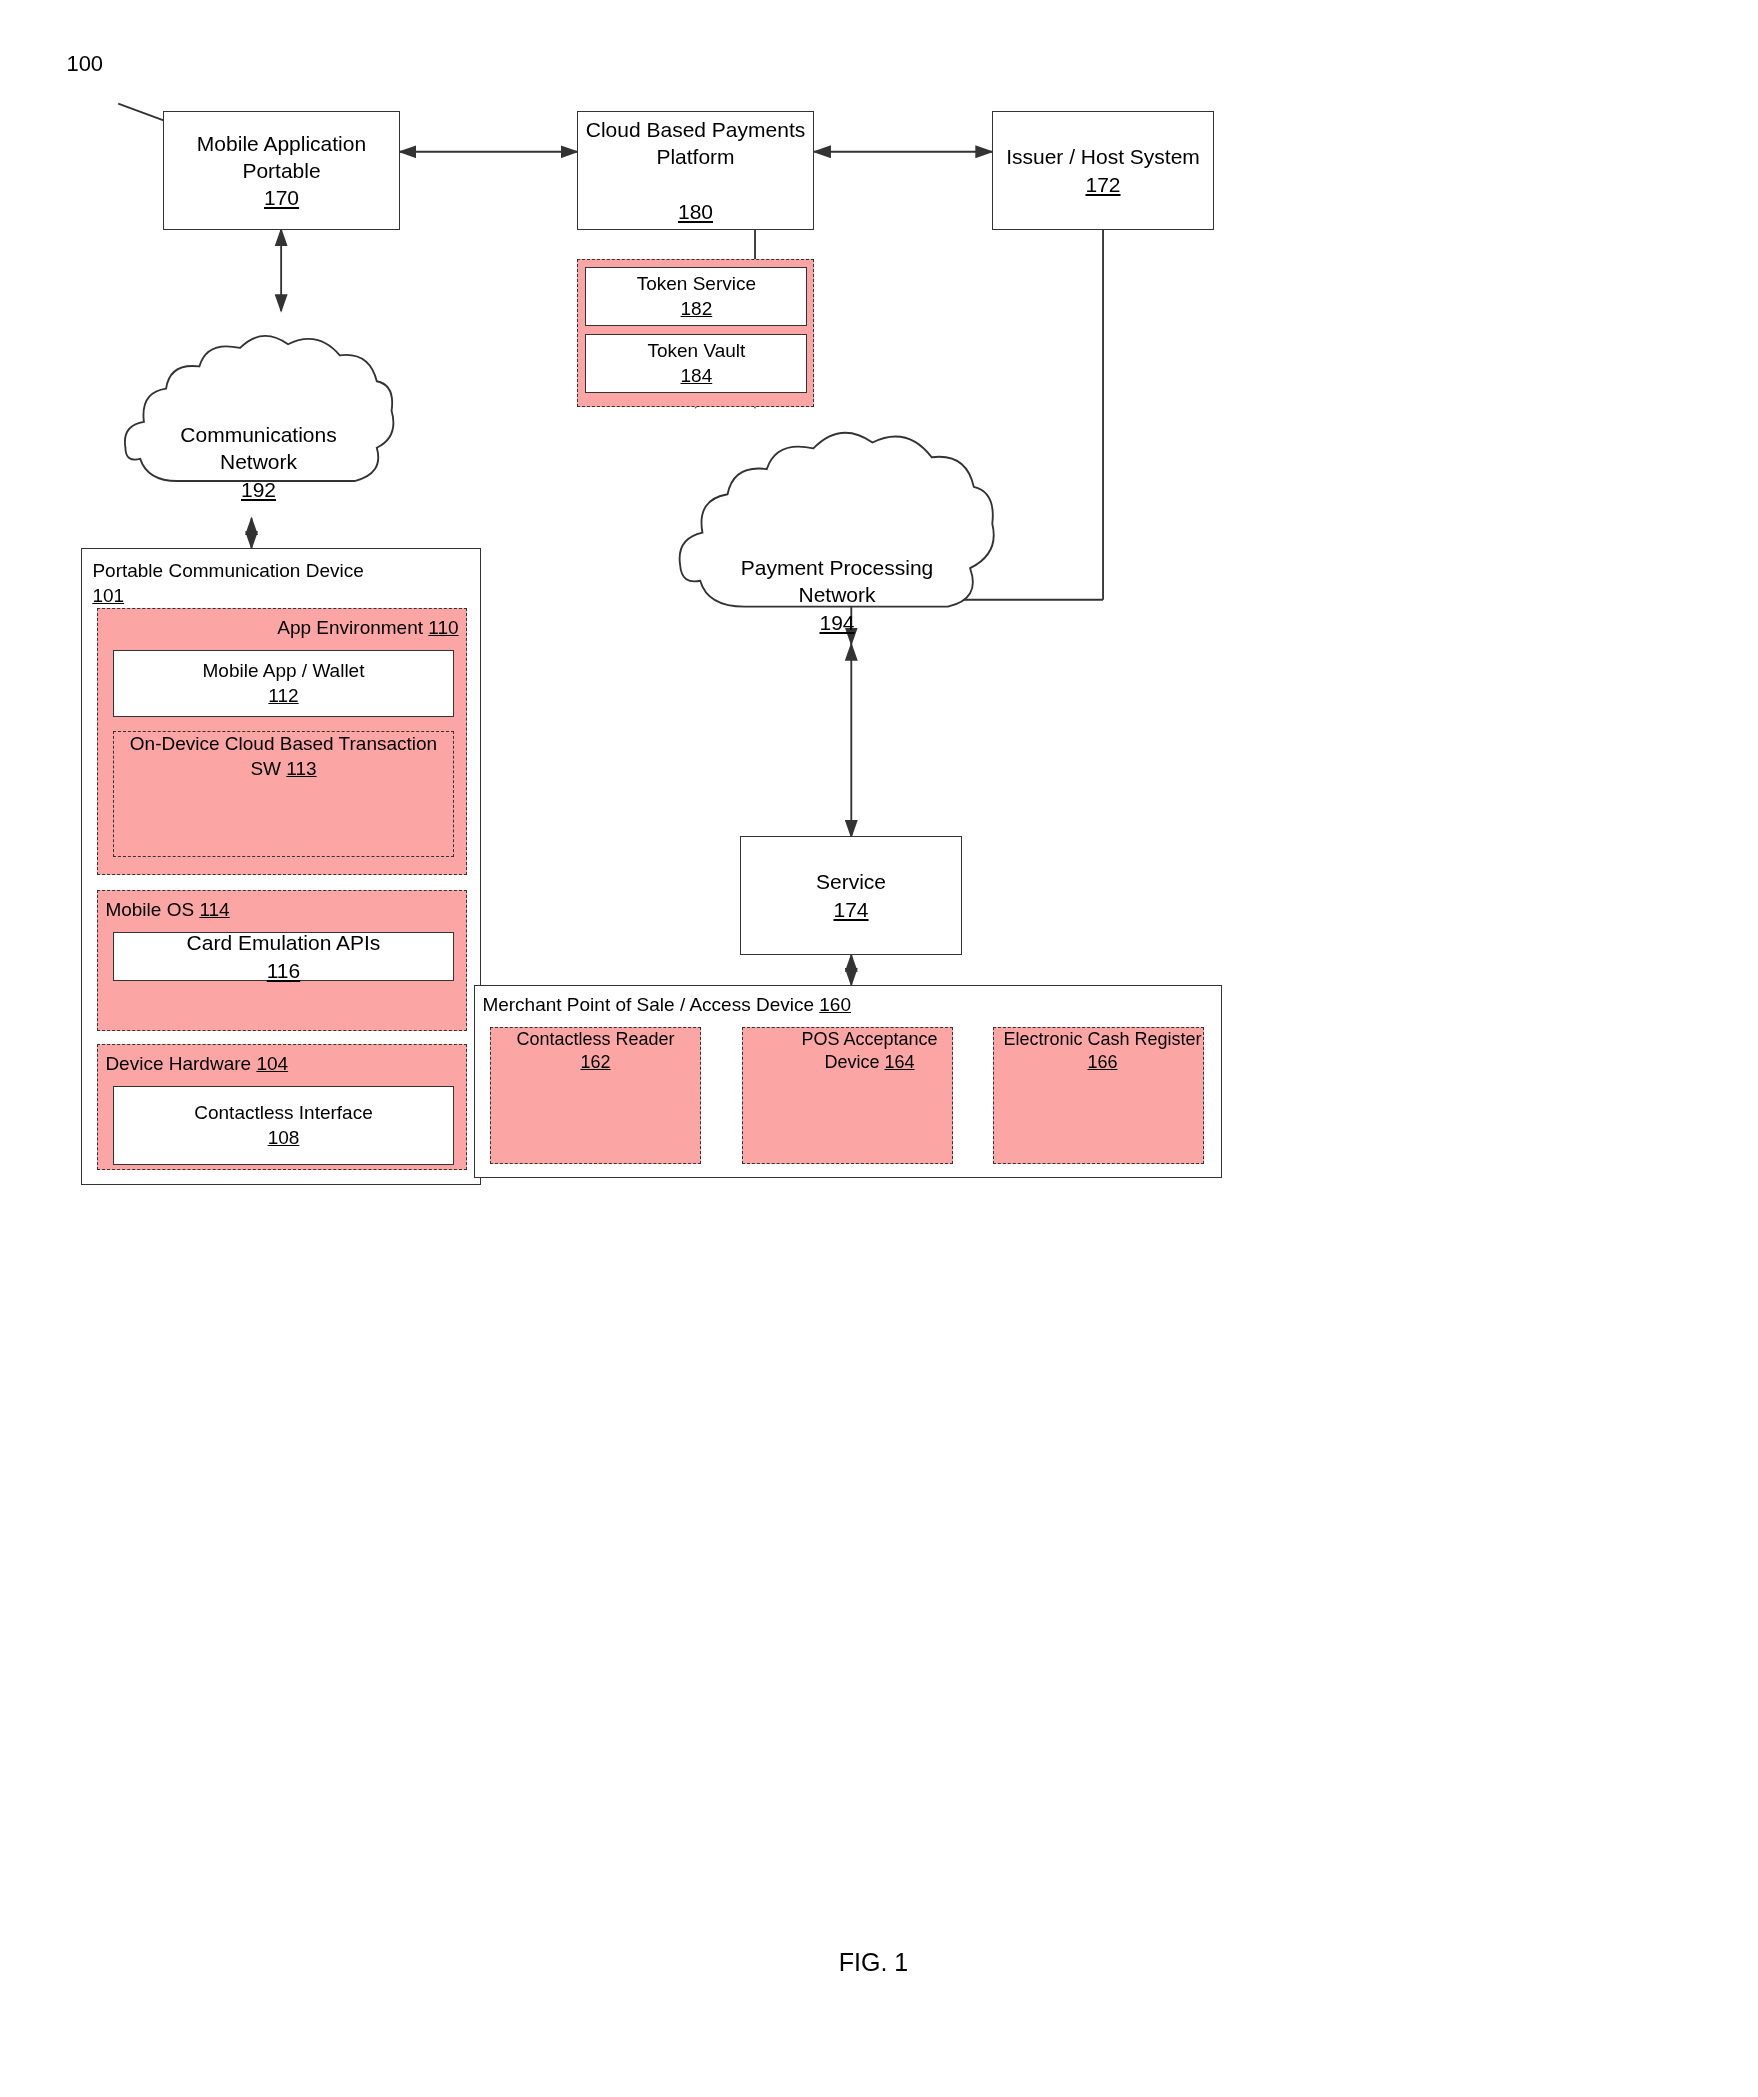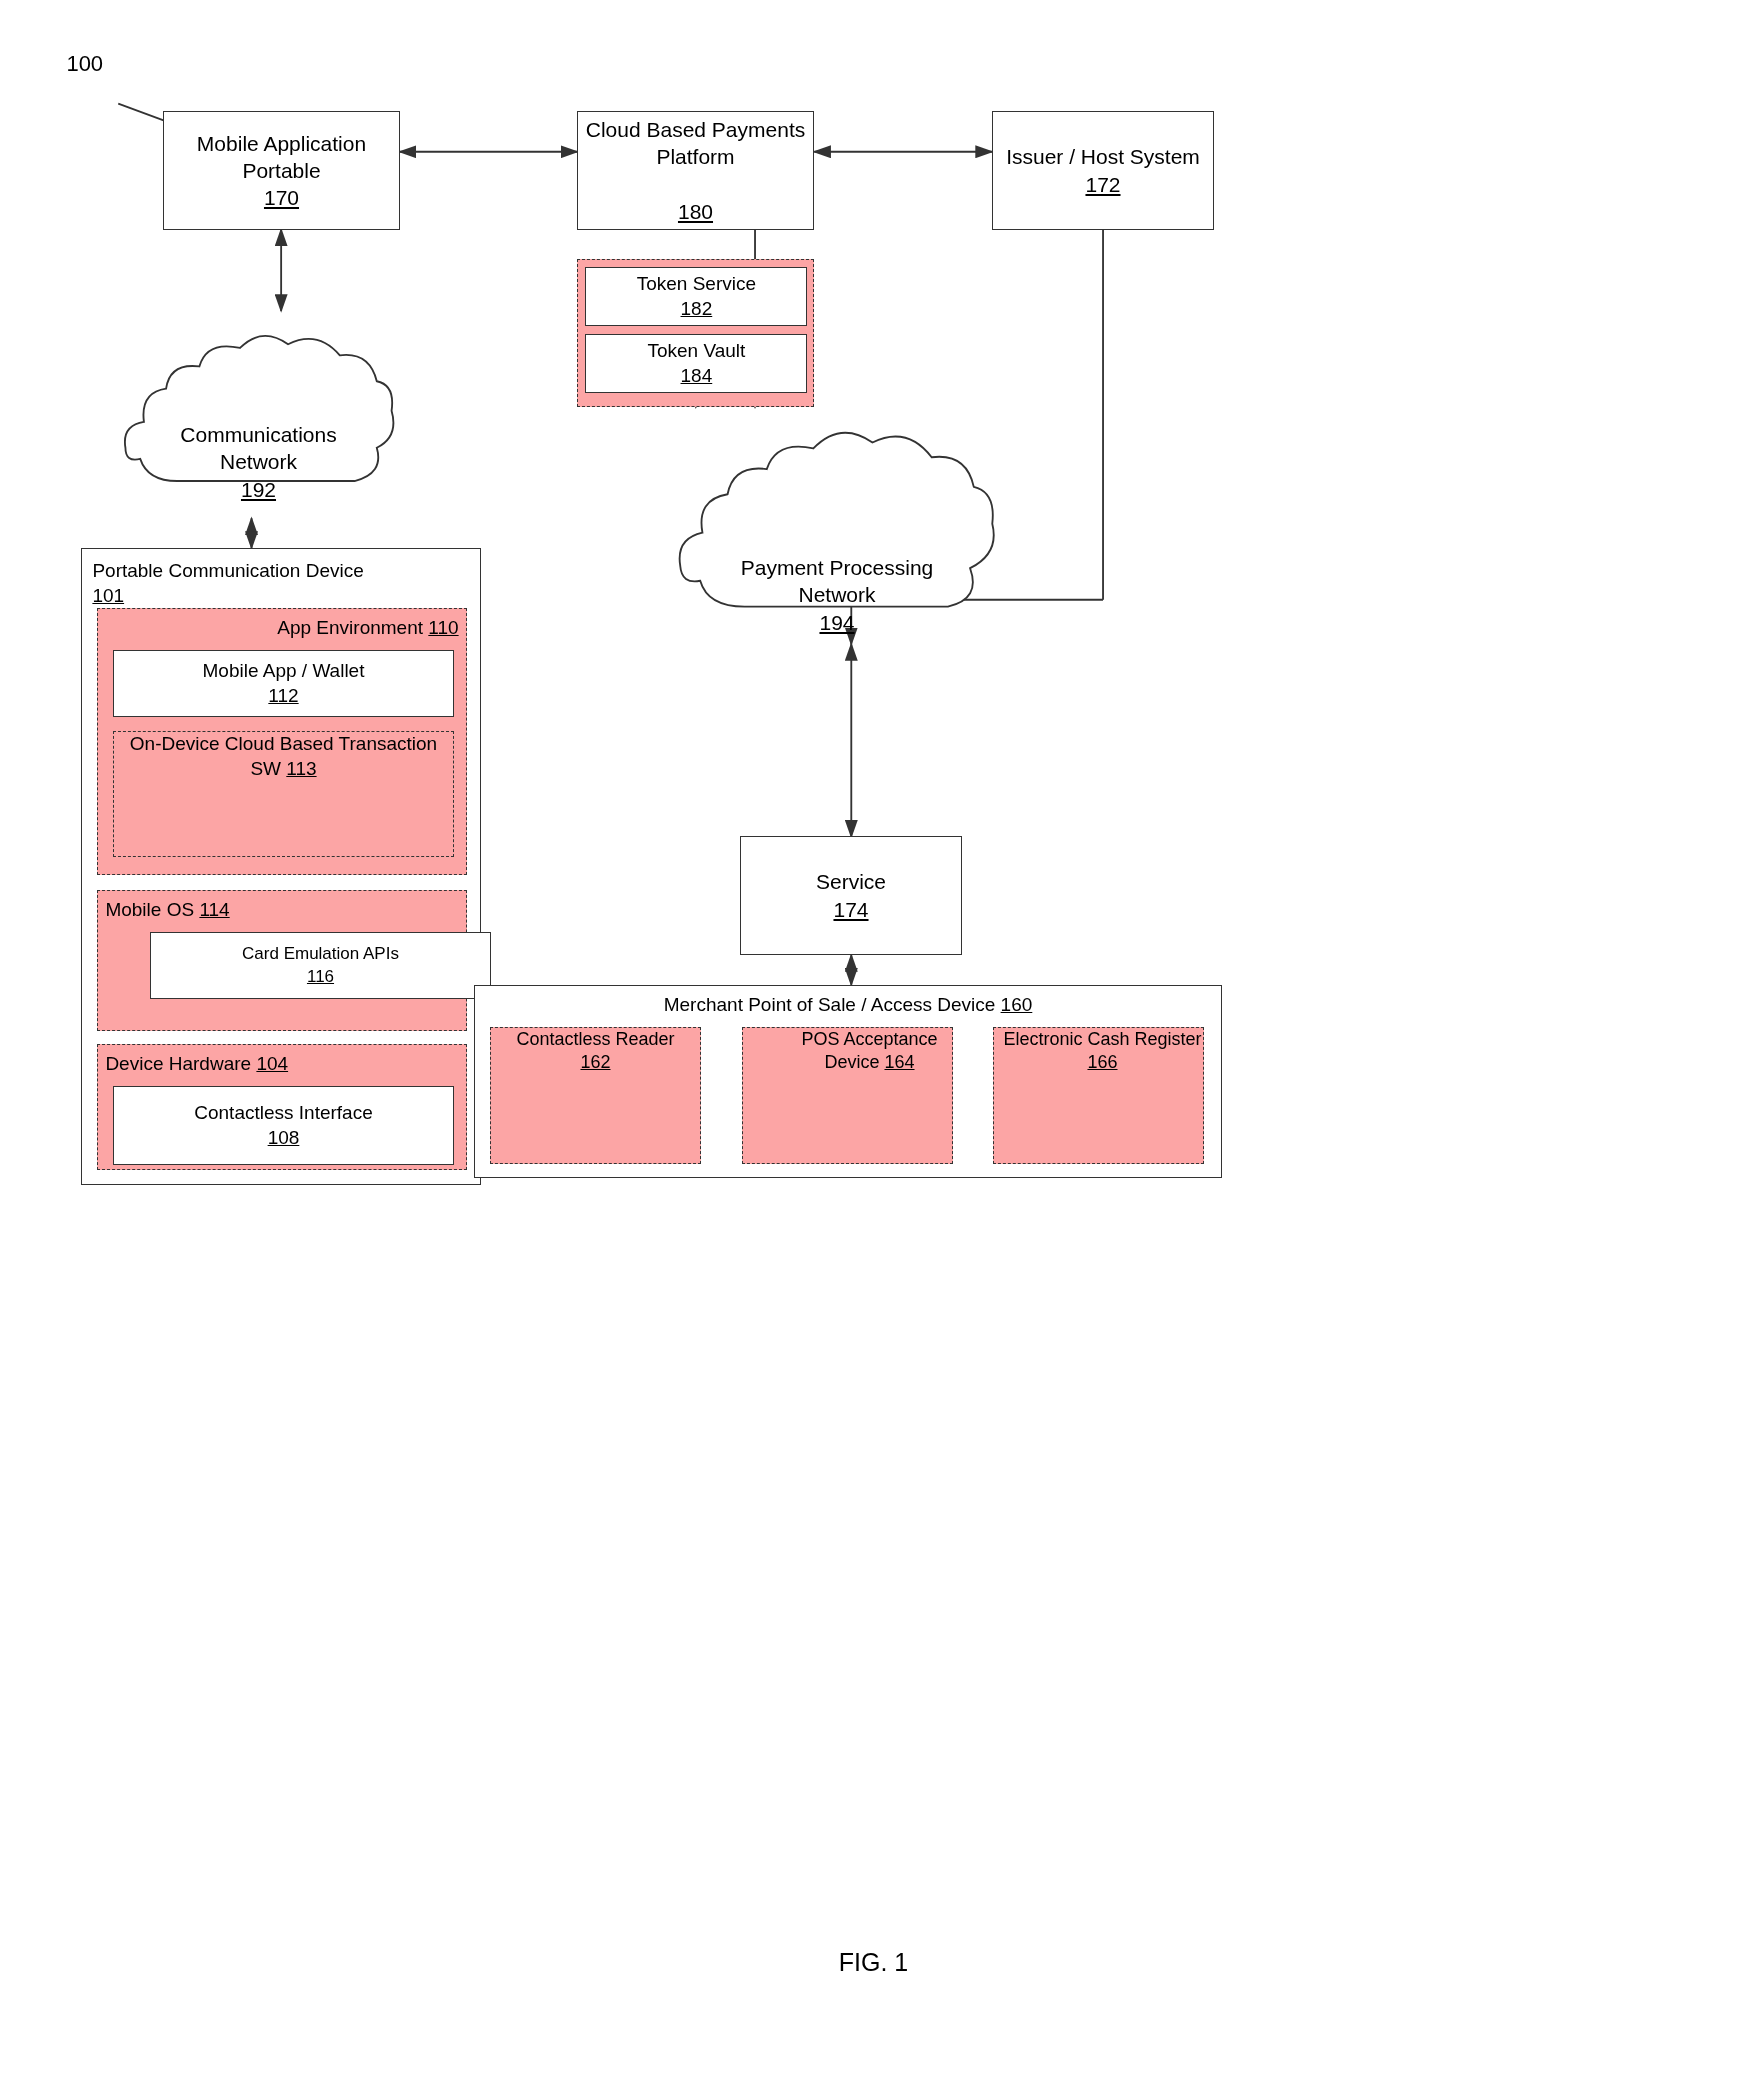--- a/index.html
+++ b/index.html
@@ -187,21 +187,21 @@
       <div class="box-dashed" style="position:absolute;left:15px;top:122px;width:341px;height:126px;font-size:19px;">
         On-Device Cloud Based Transaction SW <u>113</u>
       </div>
     </div>
 
     <div class="box-dashed" style="position:absolute;left:15px;top:341px;width:370px;height:141px;font-size:19px;justify-content:flex-start;padding:7.4px;">
       <div style="width:100%;text-align:left;">
         Mobile OS <u>114</u>
       </div>
 
-      <div class="box" style="position:absolute;left:15px;top:41px;width:341px;height:67px;font-size:17px;margin-left:37px;">
+      <div class="box" style="position:absolute;left:15px;top:41px;width:341px;height:49px;font-size:21px;">
         Card Emulation APIs <u>116</u>
       </div>
     </div>
 
     <div class="box-dashed" style="position:absolute;left:15px;top:495px;width:370px;height:126px;font-size:19px;justify-content:flex-start;padding:7.4px;">
       <div style="width:100%;text-align:left;">
         Device Hardware <u>104</u>
       </div>
 
       <div class="box" style="position:absolute;left:15px;top:41px;width:341px;height:79px;font-size:19px;">
@@ -209,21 +209,21 @@
       </div>
     </div>
   </div>
 
   <div class="box" style="left:681px;top:792px;width:222px;height:119px;">
     <span>Service</span>
     <u>174</u>
   </div>
 
   <div class="box" style="left:415px;top:941px;width:748px;height:193px;font-size:19px;justify-content:flex-start;padding:7.4px;">
-    <div style="width:100%;text-align:center;">
+    <div style="width:100%;text-align:left;">
       Merchant Point of Sale / Access Device <u>160</u>
     </div>
 
     <div class="box-dashed" style="position:absolute;left:15px;top:41px;width:211px;height:137px;font-size:18px;">
       Contactless Reader<br><u>162</u>
     </div>
 
     <div class="box-dashed" style="position:absolute;left:267px;top:41px;width:211px;height:137px;font-size:18px;padding-left:44px;">
       POS Acceptance Device <u>164</u>
     </div>

